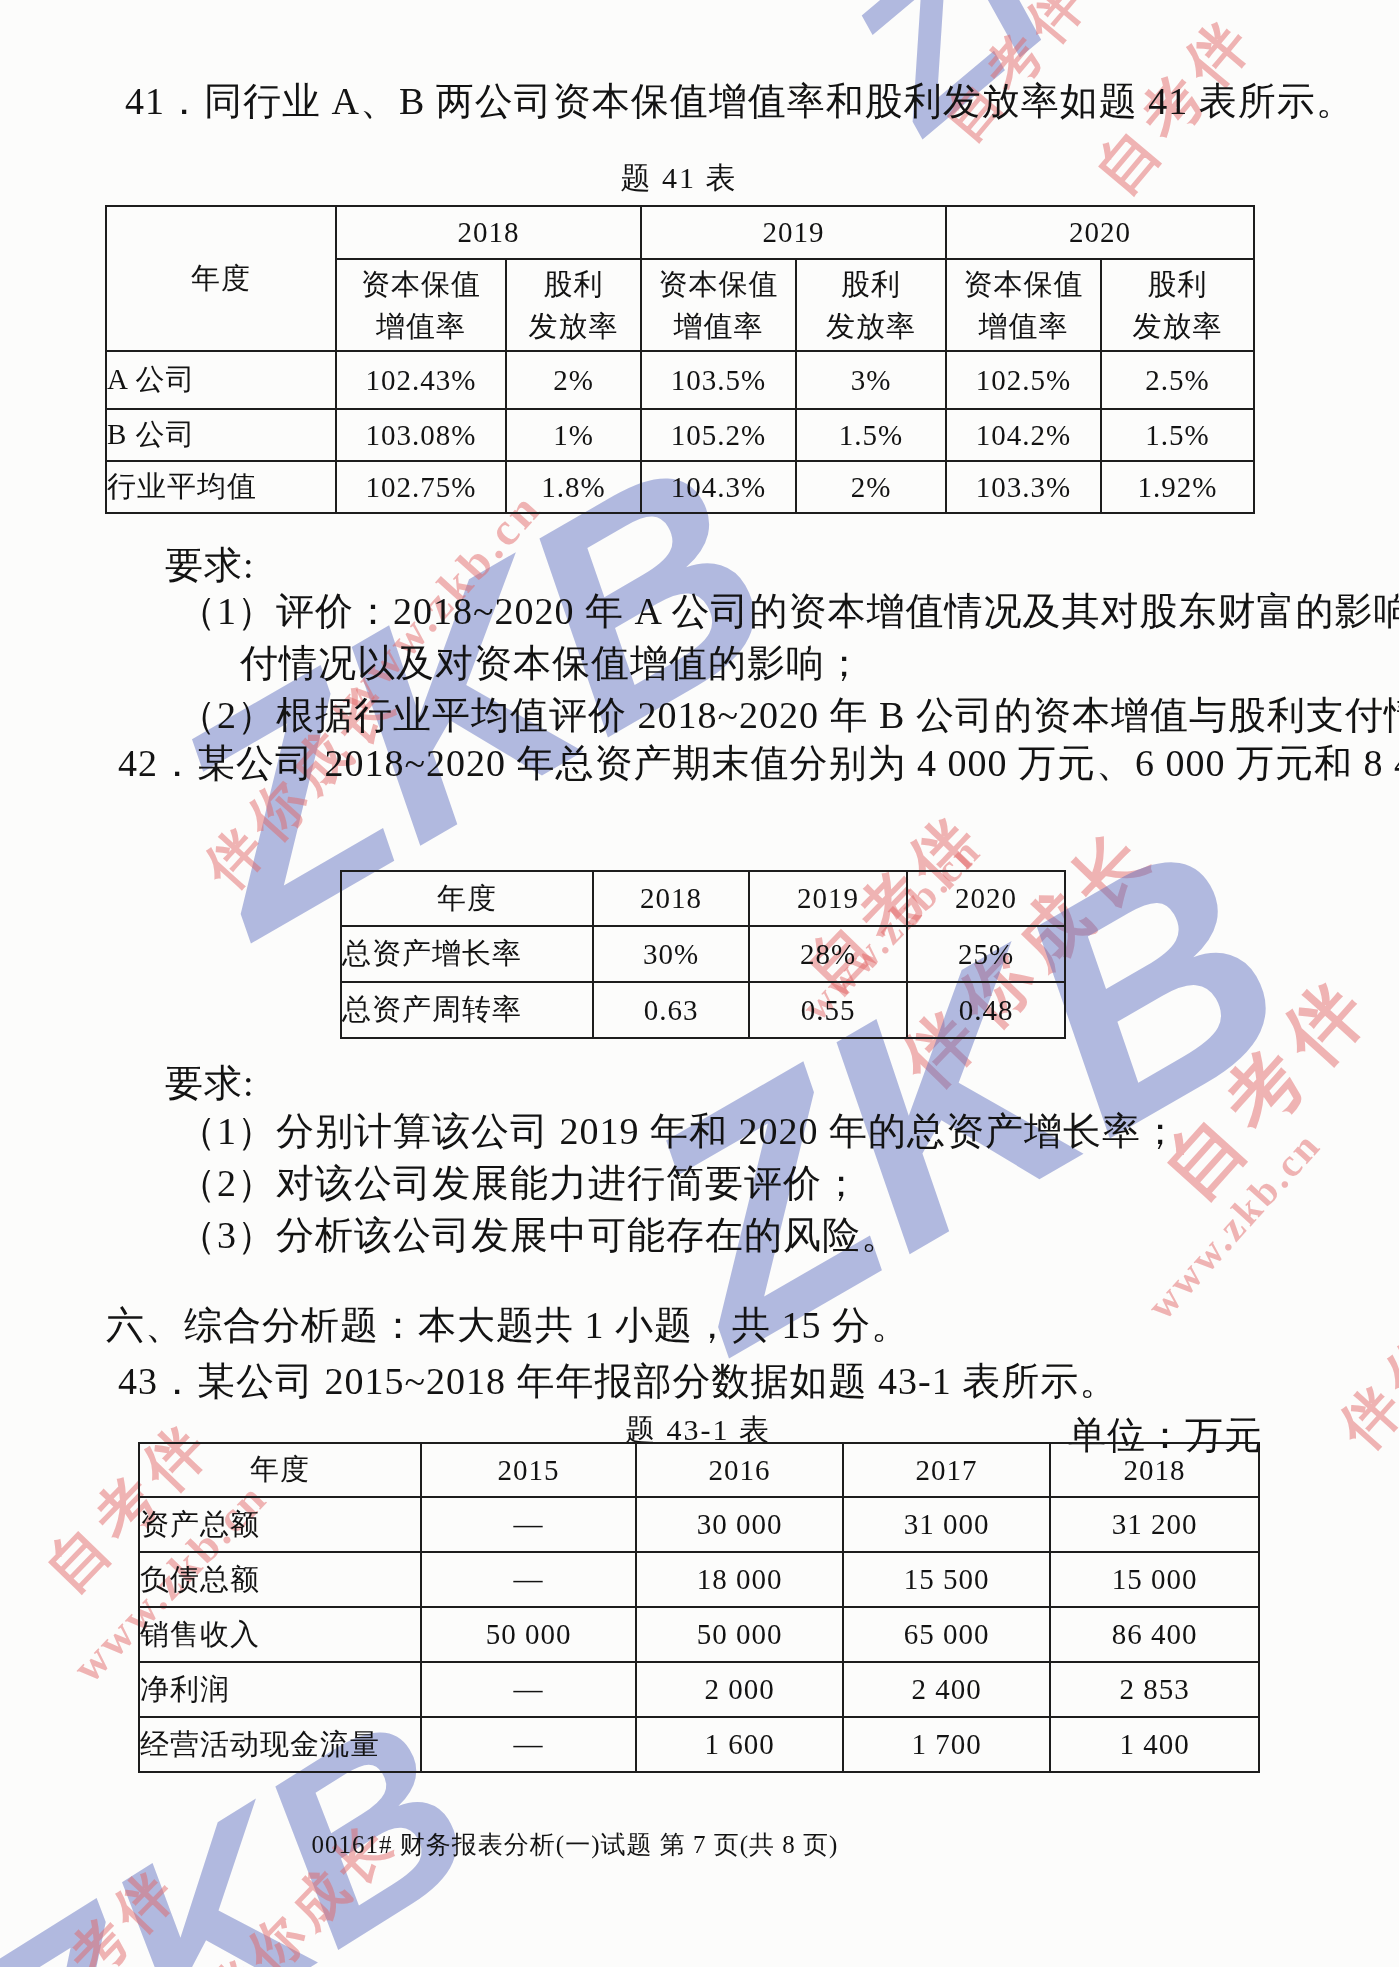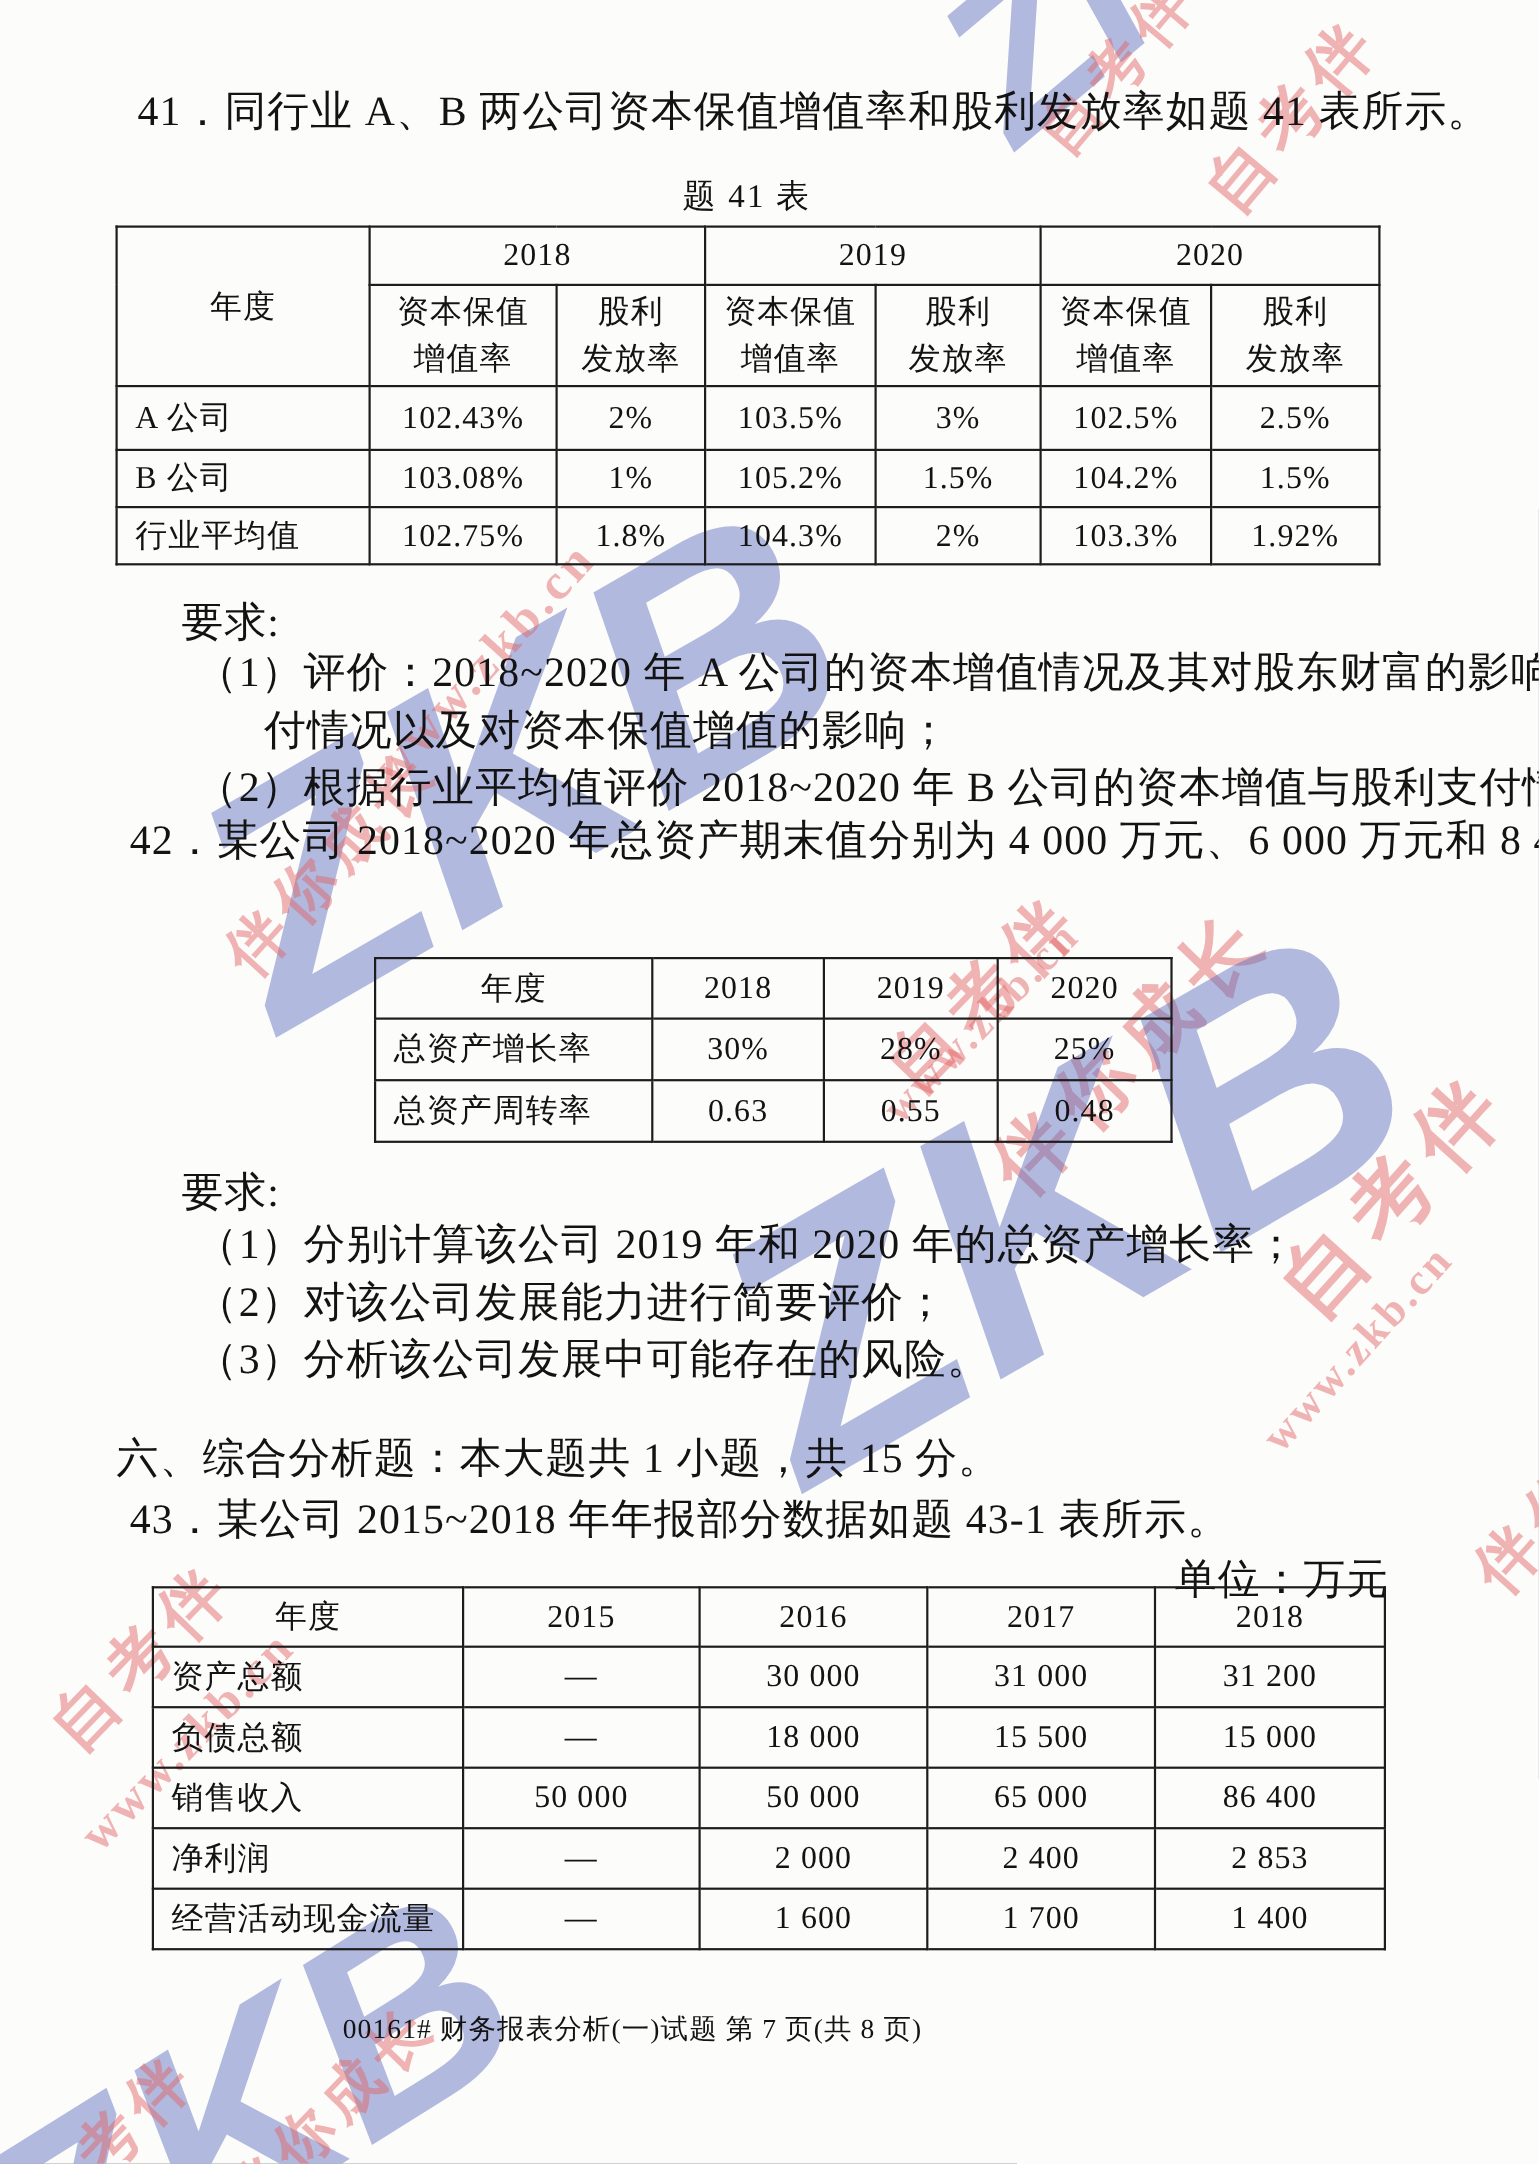--- a/index.html
+++ b/index.html
@@ -12,21 +12,21 @@
   .wm{position:absolute;z-index:0;transform-origin:left top;white-space:nowrap;pointer-events:none;line-height:1;}
   .wm-blue{color:rgba(90,107,190,0.46);font-weight:bold;font-style:italic;font-family:"Liberation Sans","DejaVu Sans",sans-serif;}
   .wm-red{color:rgba(226,100,100,0.48);font-weight:bold;}
   
   .content{position:absolute;left:0;top:0;width:100%;height:100%;z-index:1;}
   .abs{position:absolute;}
   .txt{font-size:38px;letter-spacing:1px;white-space:nowrap;}
   .ttl{font-size:30px;letter-spacing:2px;text-align:center;}
   table{border-collapse:collapse;table-layout:fixed;}
   td,th{border:2px solid #1d1d1d;font-weight:normal;font-size:29px;text-align:center;vertical-align:middle;padding:0;letter-spacing:1px;overflow:hidden;}
-  .lbl{text-align:left;padding-left:16px;white-space:nowrap;}
+  .lbl{text-align:left;white-space:nowrap;}
   .two-line div{line-height:42px;}
   .footer{font-size:25px;letter-spacing:1px;text-align:center;}
 </style>
 </head>
 <body>
 
 <div class="page">
 
   <div>
     <div class="wm wm-blue" style="left:820px;top:10px;font-size:195px;transform:rotate(-40deg);">ZKB</div>
@@ -167,20 +167,21 @@
     </tbody>
       </table>
 
     <div class="abs txt" style="left:165px;top:1058px;">要求:</div>
     <div class="abs txt" style="left:178px;top:1106px;">（1）分别计算该公司 2019 年和 2020 年的总资产增长率；</div>
     <div class="abs txt" style="left:178px;top:1158px;">（2）对该公司发展能力进行简要评价；</div>
     <div class="abs txt" style="left:178px;top:1210px;">（3）分析该公司发展中可能存在的风险。</div>
 
     <div class="abs txt" style="left:106px;top:1300px;">六、综合分析题：本大题共 1 小题，共 15 分。</div>
     <div class="abs txt" style="left:118px;top:1356px;">43．某公司 2015~2018 年年报部分数据如题 43-1 表所示。</div>
+    <div class="abs ttl" style="left:138px;top:1410px;width:1120px;">题 43-1 表</div>
     <div class="abs txt" style="left:1068px;top:1410px;">单位：万元</div>
 
     <table class="abs" style="left:138px;top:1442px;width:1120px;">
       <colgroup>
         <col style="width:282px">
           <col style="width:215px">
           <col style="width:207px">
           <col style="width:207px">
           <col style="width:209px">
       </colgroup>

